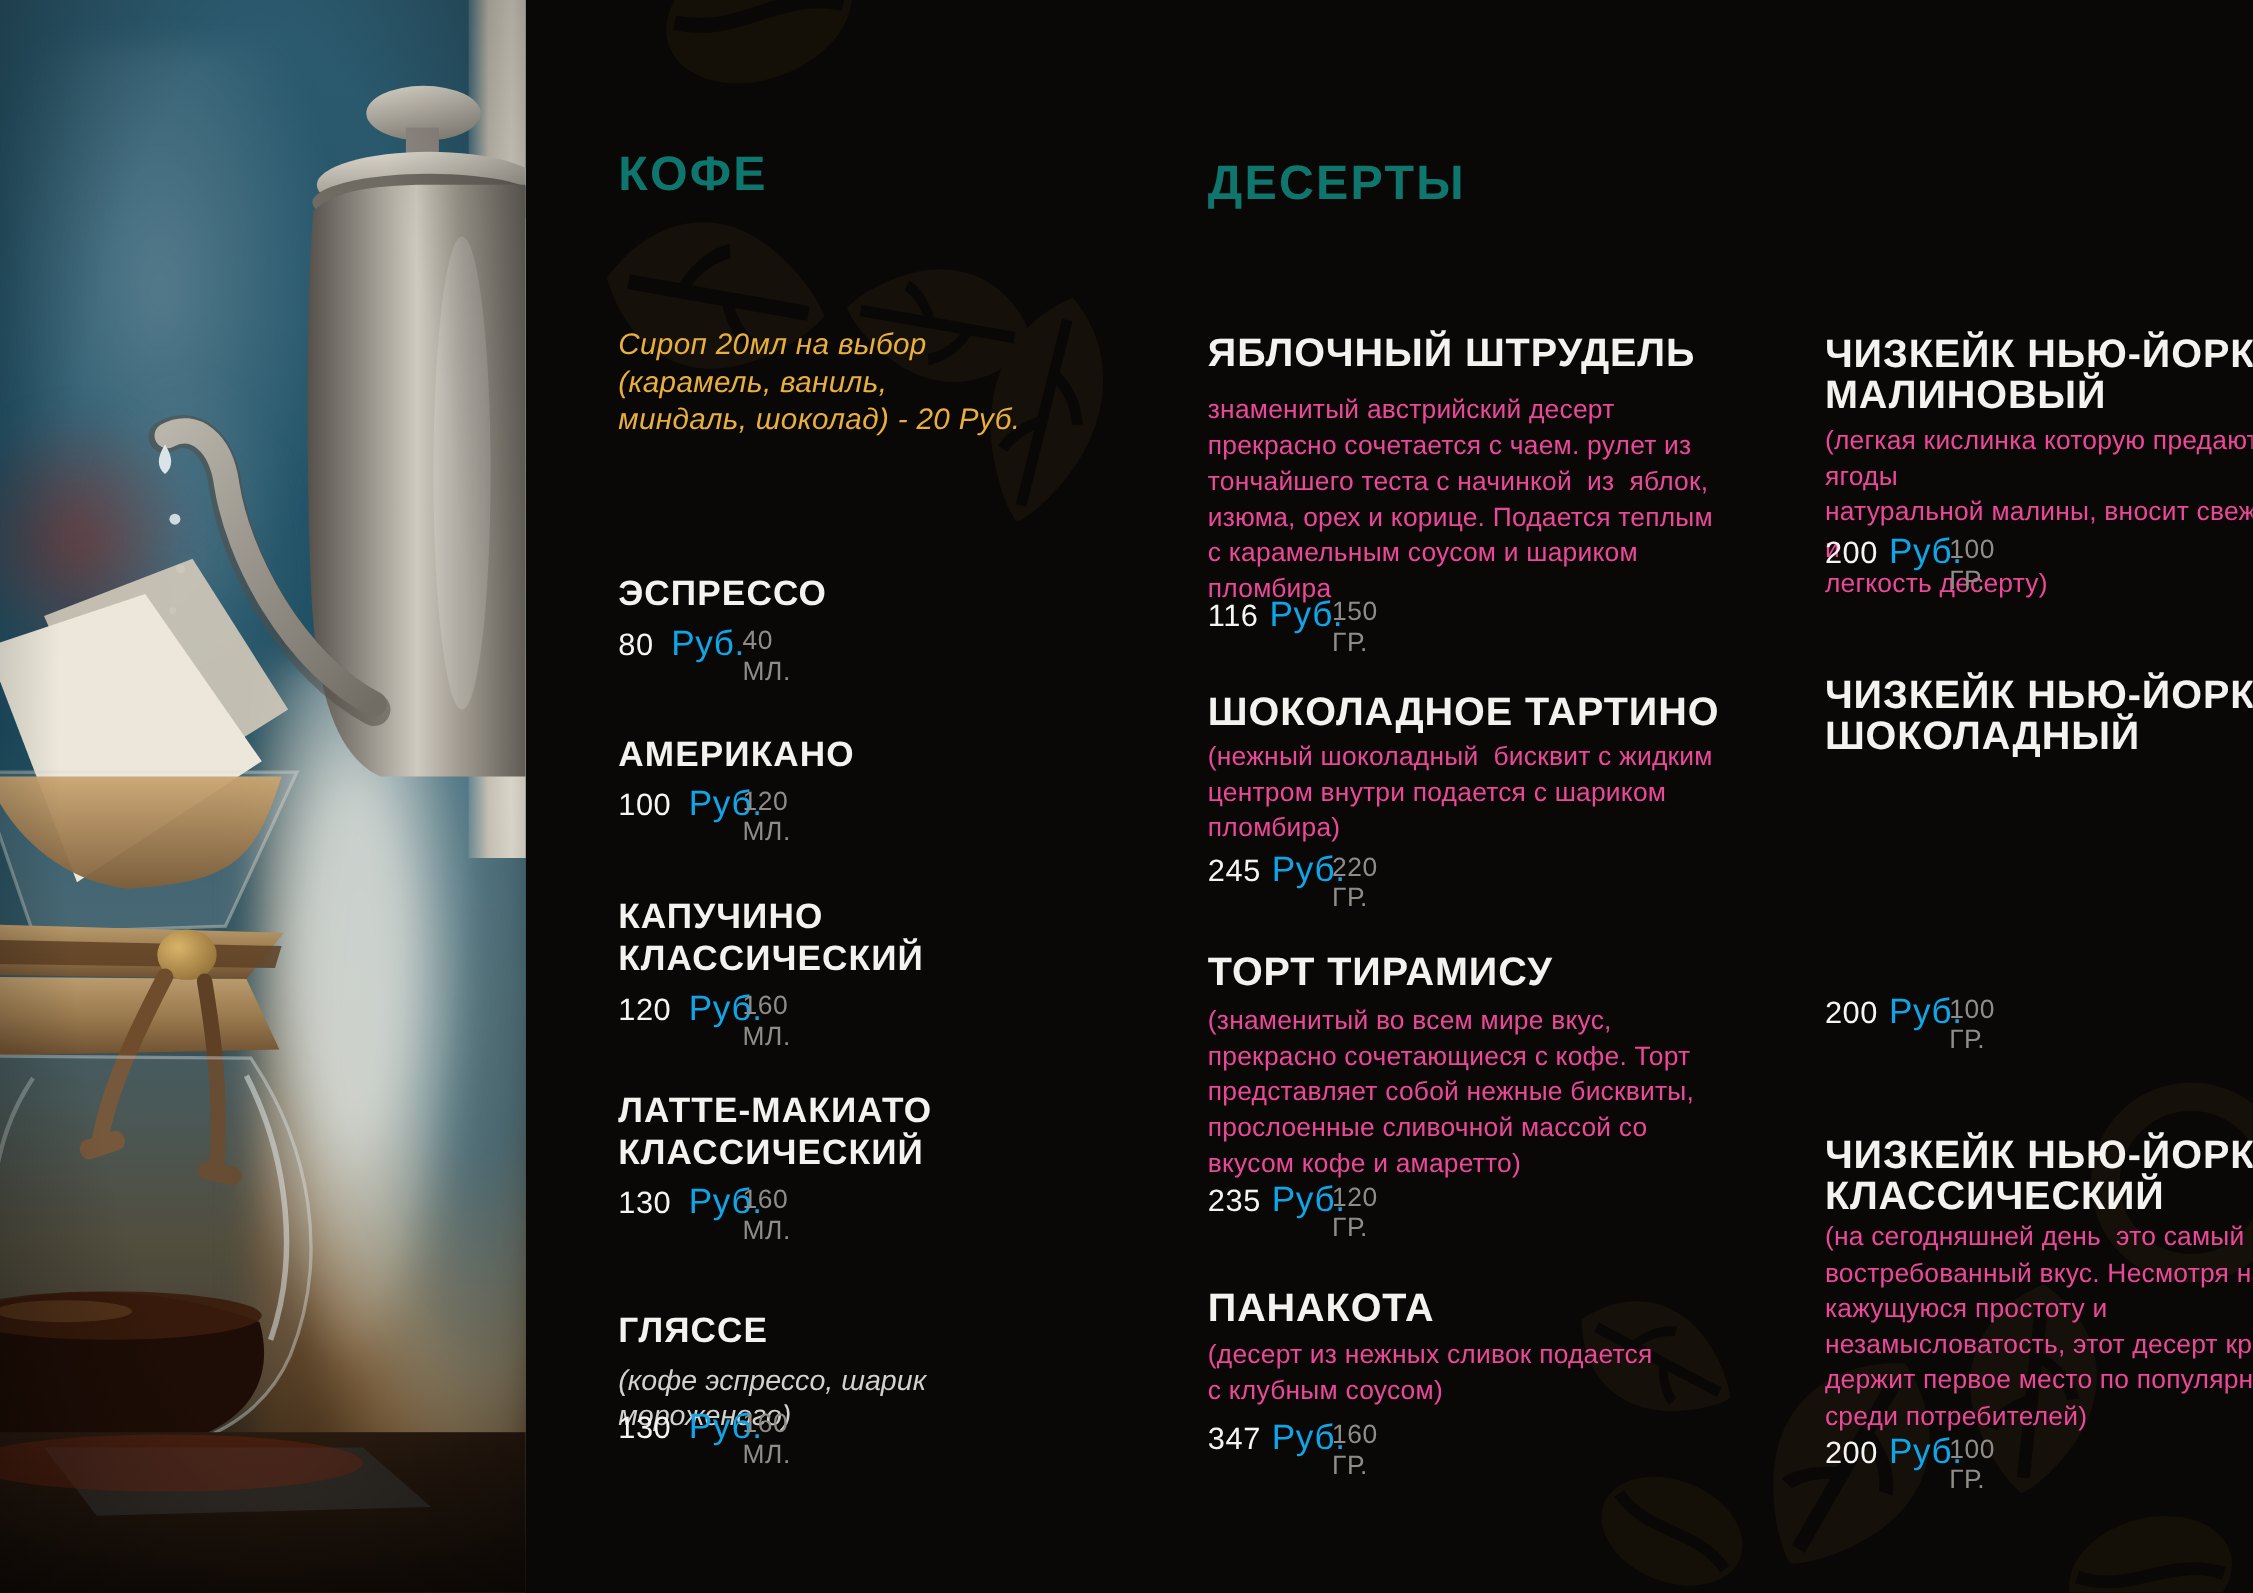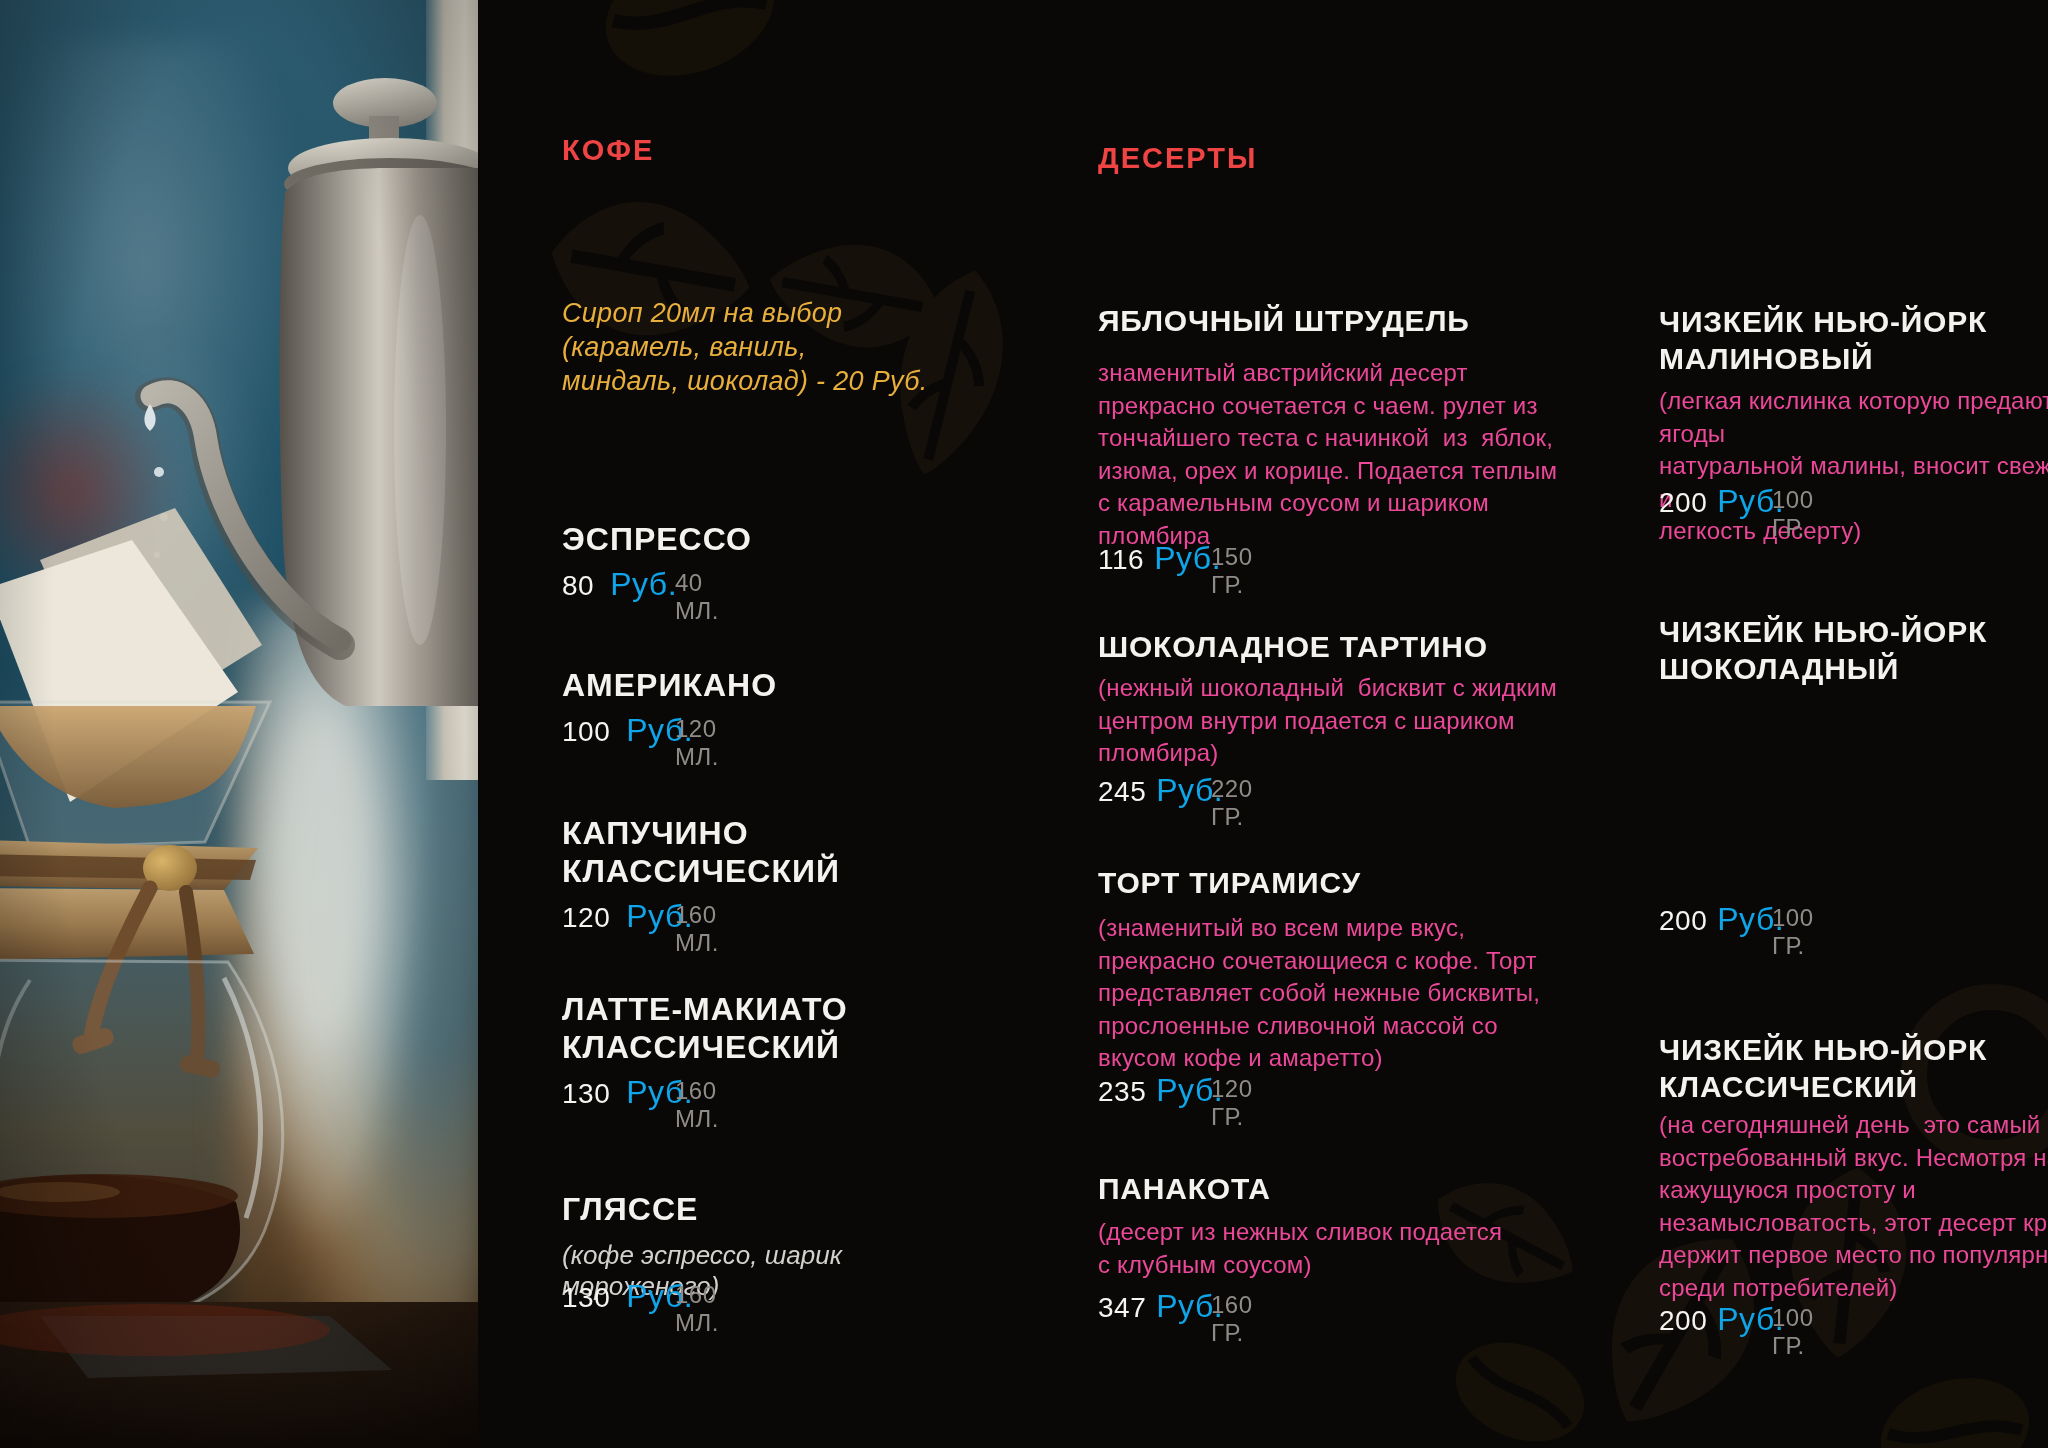--- a/index.html
+++ b/index.html
@@ -29,24 +29,24 @@
   .photo .window-frame{position:absolute;right:0px;top:0;width:52px;height:780px;
         background:linear-gradient(90deg,rgba(168,182,182,.25) 0%,#cfcabc 35%,#f1ecdf 75%,#e6e0d2 100%);}
   .photo .vignette{position:absolute;inset:0;background:radial-gradient(ellipse at 50% 45%,rgba(0,0,0,0) 55%,rgba(0,0,0,.38) 100%);}
   .photo svg{position:absolute;left:0;top:0;}
   
   .col{position:absolute;top:0;z-index:2;}
   .col-coffee{left:562px;width:430px;height:1448px;}
   .col-d1{left:1098px;width:468px;height:1448px;}
   .col-d2{left:1659px;width:452px;height:1448px;margin-top:17px;}
   .block{position:absolute;left:0;}
-  .section-title{font-size:29px;font-weight:700;letter-spacing:2px;color:#ef4444;white-space:pre-wrap;}
+  .section-title{font-size:44px;font-weight:700;letter-spacing:2px;color:#0f766e;white-space:pre-wrap;}
   .note{font-size:27px;font-style:italic;color:#E8AF3C;line-height:34px;white-space:pre-wrap;letter-spacing:.3px;}
   .iname{font-size:32px;font-weight:700;color:#F4F2EE;line-height:38px;letter-spacing:1px;white-space:pre-wrap;}
-  .iname-d{font-size:30px;font-weight:700;color:#F4F2EE;line-height:37px;letter-spacing:.8px;white-space:pre-wrap;}
+  .iname-d{font-size:36px;font-weight:700;color:#F4F2EE;line-height:37px;letter-spacing:.8px;white-space:pre-wrap;}
   .desc{font-size:24px;color:#ec4899;line-height:32.5px;white-space:pre-wrap;letter-spacing:.2px;}
   .desc-italic{font-size:26px;font-style:italic;color:#D3D1CD;white-space:pre-wrap;}
   .price{height:36px;}
   .price .val{font-size:28px;color:#F6F4F0;font-weight:400;letter-spacing:.5px;}
   .price .cur{font-size:32px;color:#0ea5e9;margin-left:16px;letter-spacing:.5px;}
   .price.tight .cur{margin-left:10px;}
   .price .portion{position:absolute;left:113px;top:3px;font-size:24px;color:#8F8C88;letter-spacing:.5px;}
 </style>
 </head>
 <body>

